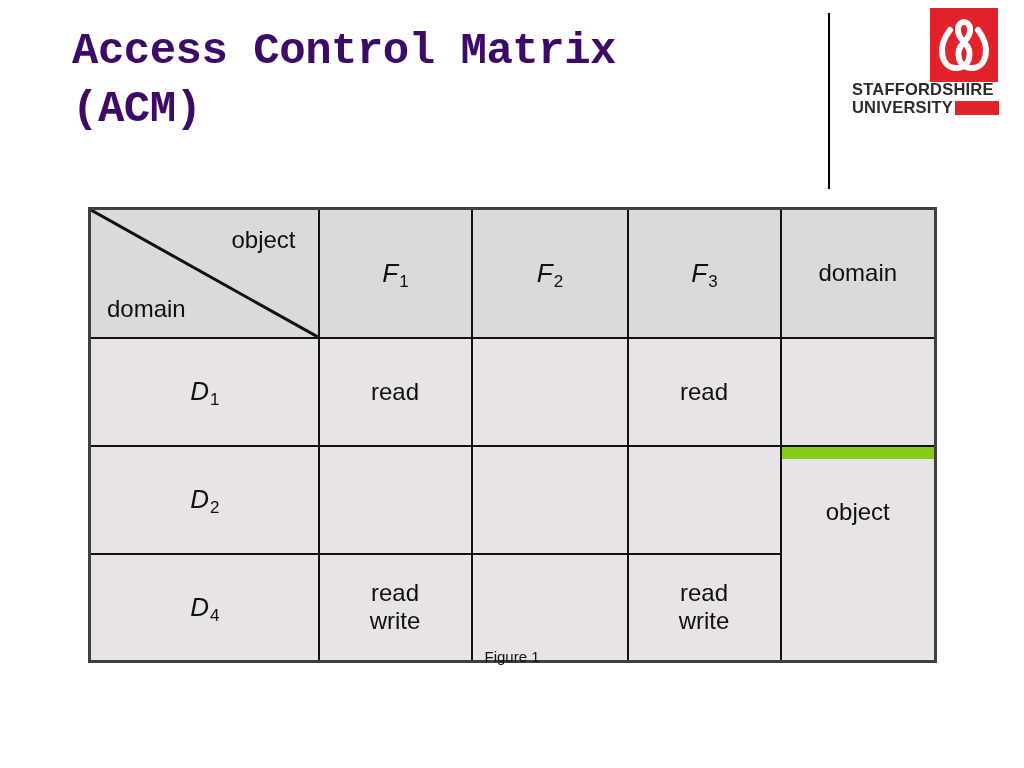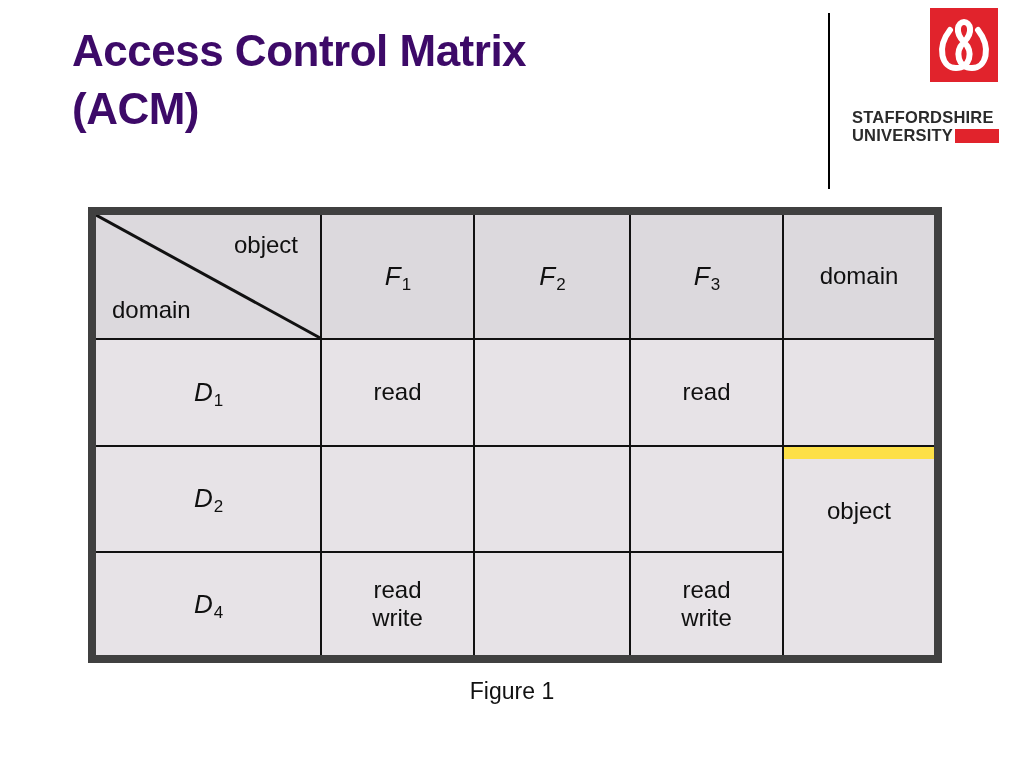--- a/index.html
+++ b/index.html
@@ -15,21 +15,21 @@
     position: relative;
   }
 
   
   .slide-title {
     position: absolute;
     left: 72px;
     top: 22px;
     width: 720px;
     color: #3d0a68;
-    font-family: Liberation Sans, sans-serif;
+    font-family: Liberation Mono, monospace;
     font-weight: bold;
     font-size: 44px;
     line-height: 1.32;
     letter-spacing: -0.5px;
     white-space: pre-line;
   }
 
   
   .logo-divider {
     position: absolute;
@@ -59,21 +59,20 @@
     position: absolute;
     left: 0px;
     top: 72px;
     width: 160px;
     font-family: "Liberation Sans", sans-serif;
     font-weight: bold;
     font-size: 16.5px;
     letter-spacing: 0.2px;
     color: #2b2b2b;
     line-height: 1.12;
-    margin-top: 28px;
   }
   .logo-wordmark .line2 {
     display: flex;
     align-items: center;
     gap: 2px;
   }
   .logo-redbar {
     display: inline-block;
     width: 44px;
     height: 14px;
@@ -86,22 +85,22 @@
     left: 88px;
     top: 207px;
     width: 846px;
     height: 456px;
   }
   table.acm {
     border-collapse: collapse;
     width: 100%;
     height: 100%;
     table-layout: fixed;
-    background: #fde047;
-    border: 8px solid #404040;
+    background: #84cc16;
+    border: 3px solid #404040;
   }
   table.acm td {
     border: 2px solid #111111;
     text-align: center;
     vertical-align: middle;
     font-family: "Liberation Sans", sans-serif;
     font-size: 24px;
     color: #101010;
     background: #e7e3e7;
     padding: 12px;
@@ -162,25 +161,25 @@
   }
   .cell-print {
     position: relative;
     top: 12px;
   }
 
   
   .figure-caption {
     position: absolute;
     left: 0;
-    top: 678px;
+    top: 648px;
     width: 1024px;
     text-align: center;
     font-family: "Liberation Sans", sans-serif;
-    font-size: 23px;
+    font-size: 15px;
     color: #111111;
   }
 </style>
 </head>
 <body>
 
 <div class="slide-title">Access Control Matrix
 (ACM)</div>
 
 <div class="logo-divider"></div>

